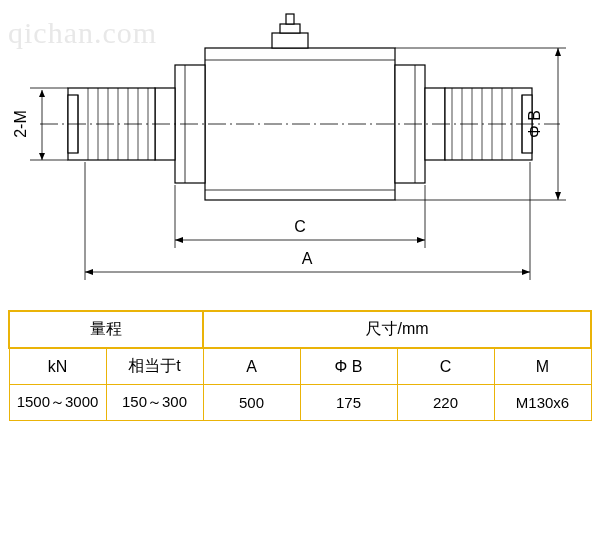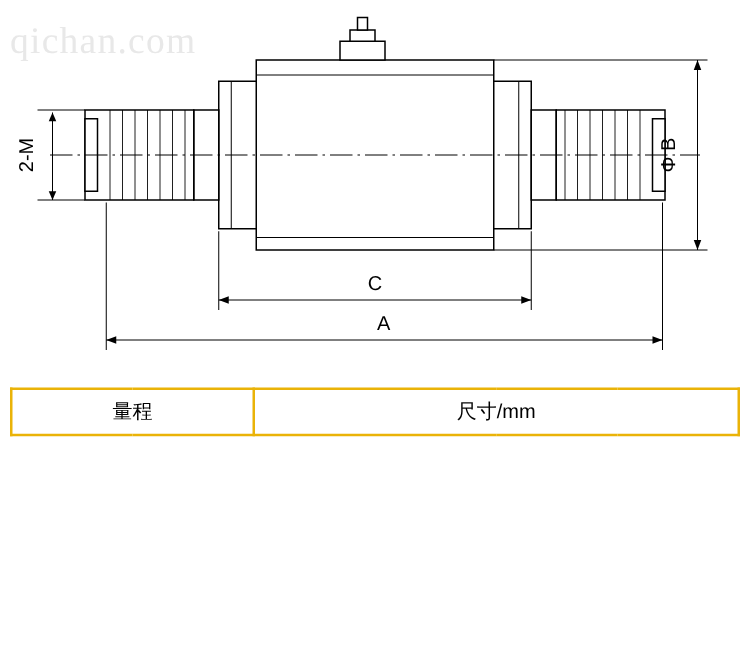--- a/index.html
+++ b/index.html
@@ -181,19 +181,35 @@
 
   </svg>
 
   <div class="table-wrap">
     <table class="spec">
       <thead>
         <tr>
           <th class="outer" colspan="2">量程</th>
           <th class="outer" colspan="4">尺寸/mm</th>
         </tr>
+        <tr>
+          <th class="col-kn">kN</th>
+          <th class="col-t">相当于t</th>
+          <th class="col-a">A</th>
+          <th class="col-b">Φ B</th>
+          <th class="col-c">C</th>
+          <th class="col-m">M</th>
+        </tr>
       </thead>
       <tbody>
+        <tr>
+          <td class="nowrap">1500～3000</td>
+          <td class="nowrap">150～300</td>
+          <td>500</td>
+          <td class="nowrap">175</td>
+          <td>220</td>
+          <td>M130x6</td>
+        </tr>
       </tbody>
     </table>
   </div>
 
 </div>
 
 </body></html>

